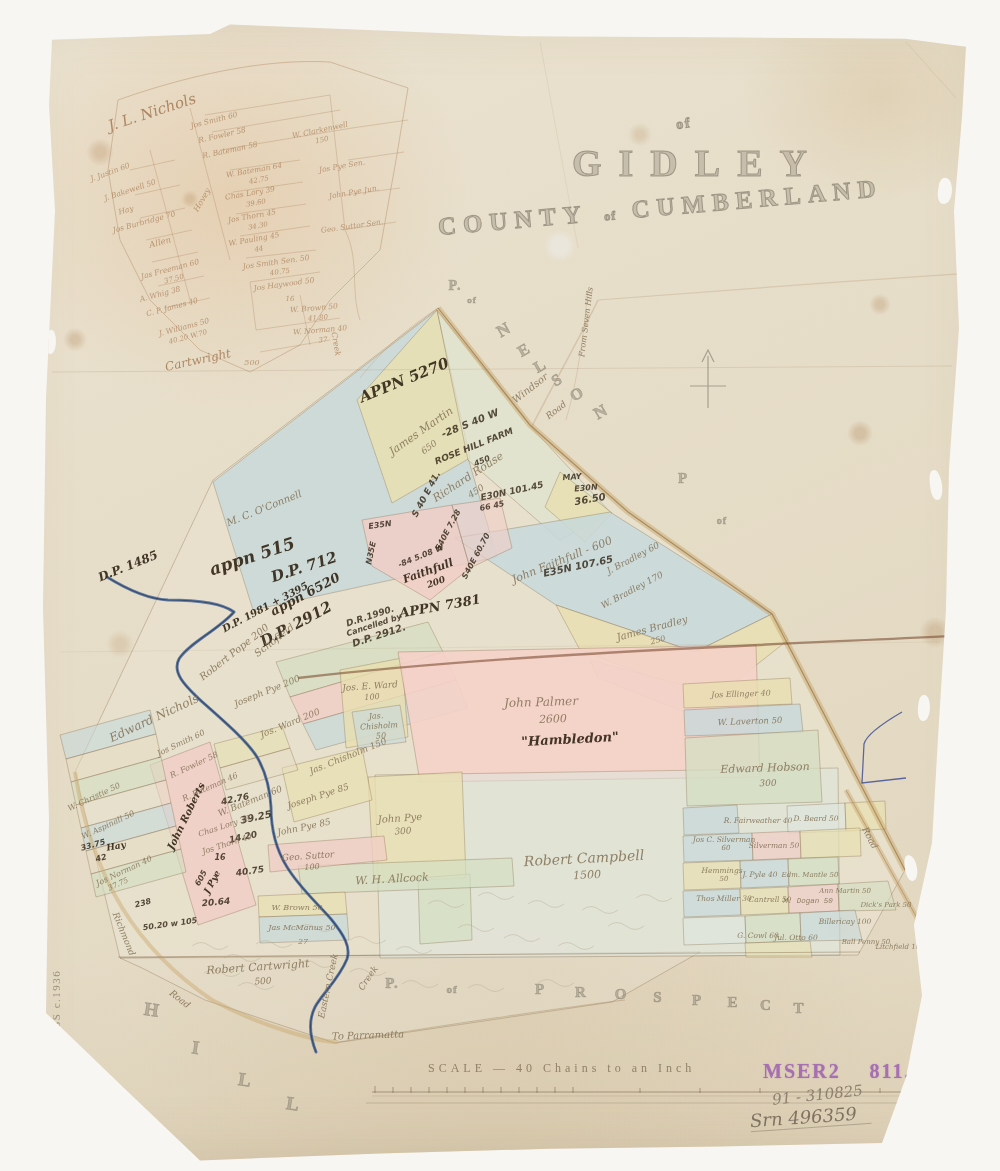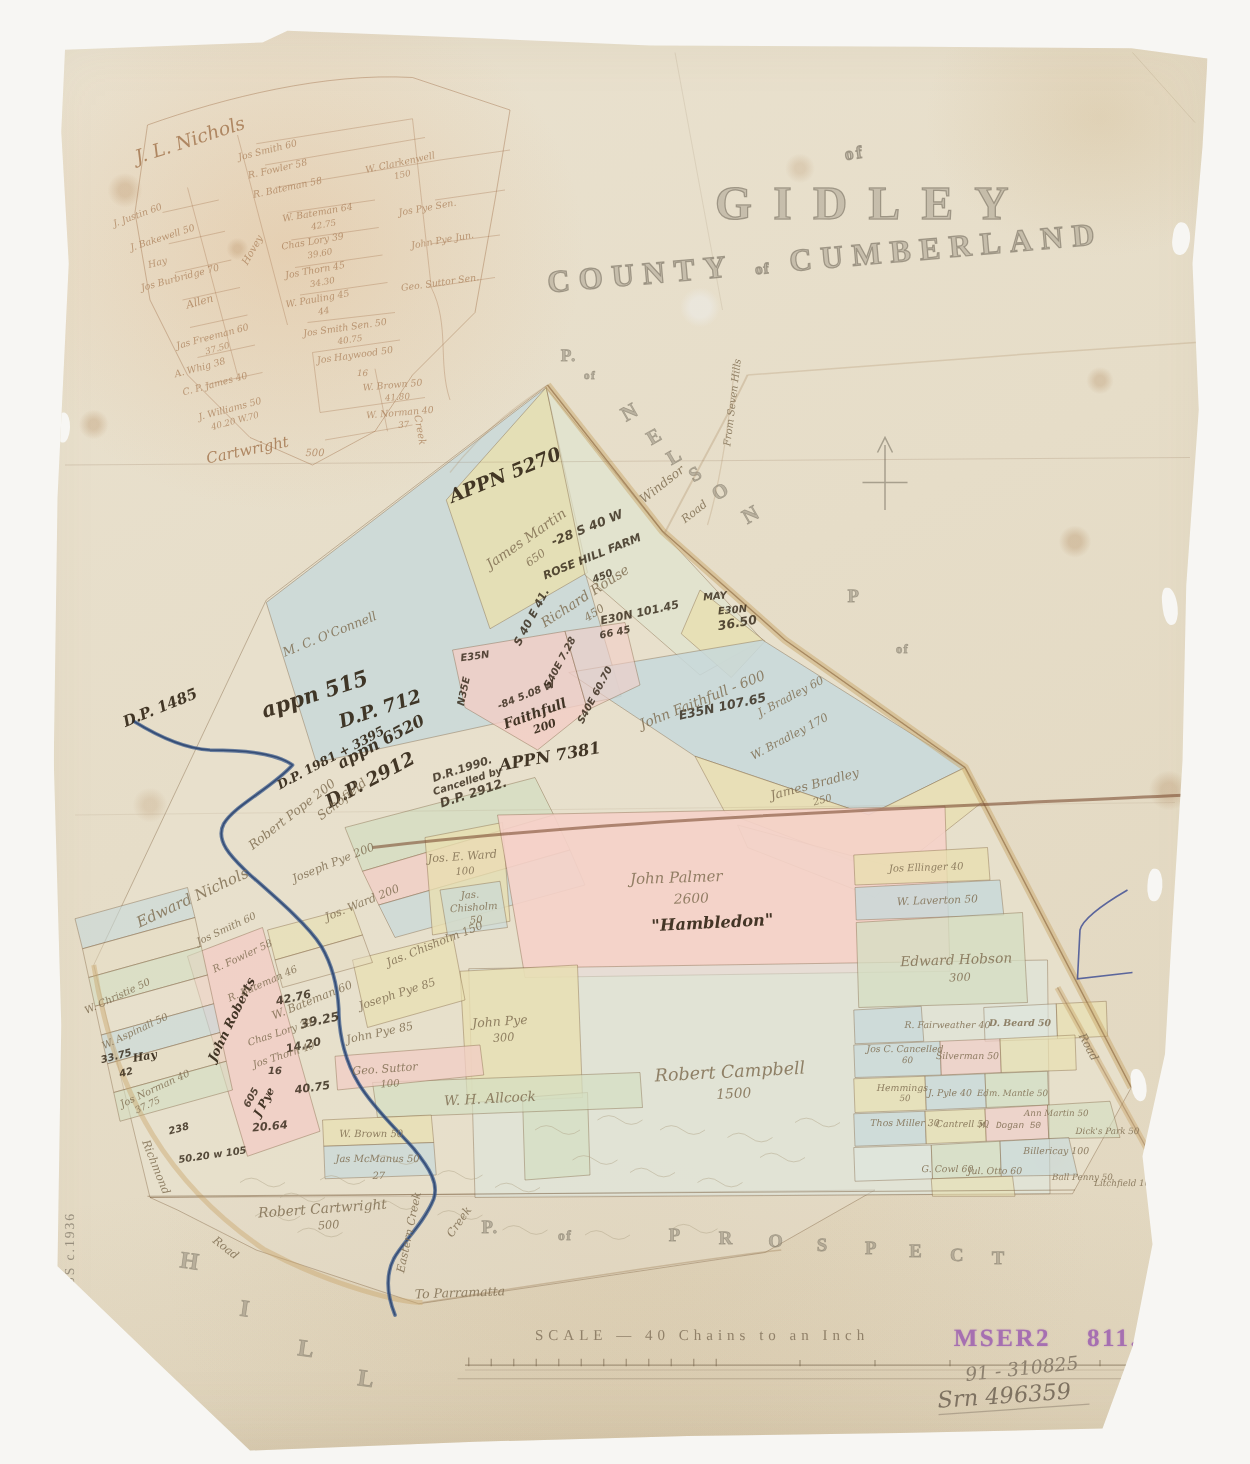--- a/index.html
+++ b/index.html
@@ -275,22 +275,22 @@
         <span class="lb pencil" style="left: 328px; top: 986px; font-size: 9px; transform: translate(-50%, -50%) rotate(-78deg);">Eastern Creek</span>
         <span class="lb pencil" style="left: 368px; top: 978px; font-size: 9px; transform: translate(-50%, -50%) rotate(-55deg);">Creek</span>
         <span class="lb pencil" style="left: 124px; top: 934px; font-size: 9px; transform: translate(-50%, -50%) rotate(68deg);">Richmond</span>
         <span class="lb pencil" style="left: 180px; top: 999px; font-size: 9px; transform: translate(-50%, -50%) rotate(38deg);">Road</span>
         <span class="lb pencil" style="left: 870px; top: 838px; font-size: 9px; transform: translate(-50%, -50%) rotate(62deg);">Road</span>
         <span class="lb pencil" style="left: 741px; top: 694px; font-size: 8px; transform: translate(-50%, -50%) rotate(-2deg);">Jos Ellinger 40</span>
         <span class="lb pencil" style="left: 750px; top: 721px; font-size: 8.5px; transform: translate(-50%, -50%) rotate(-2deg);">W. Laverton 50</span>
         <span class="lb pencil" style="left: 765px; top: 768px; font-size: 11px; transform: translate(-50%, -50%) rotate(-2deg);">Edward Hobson</span>
         <span class="lb pencil" style="left: 768px; top: 783px; font-size: 9px; transform: translate(-50%, -50%) rotate(-2deg);">300</span>
         <span class="lb pencil" style="left: 758px; top: 820px; font-size: 7.5px; transform: translate(-50%, -50%) rotate(0deg);">R. Fairweather 40</span>
-        <span class="lb pencil" style="left: 816px; top: 818px; font-size: 7.5px; transform: translate(-50%, -50%) rotate(0deg); font-weight: bold;">D. Beard 50</span>
-        <span class="lb pencil" style="left: 724px; top: 839px; font-size: 7.5px; transform: translate(-50%, -50%) rotate(0deg);">Jos C. Cancelled</span>
+        <span class="lb pencil" style="left: 816px; top: 818px; font-size: 7.5px; transform: translate(-50%, -50%) rotate(0deg);">D. Beard 50</span>
+        <span class="lb pencil" style="left: 724px; top: 839px; font-size: 7.5px; transform: translate(-50%, -50%) rotate(0deg);">Jos C. Silverman</span>
         <span class="lb pencil" style="left: 726px; top: 848px; font-size: 7px; transform: translate(-50%, -50%) rotate(0deg);">60</span>
         <span class="lb pencil" style="left: 774px; top: 845px; font-size: 7.5px; transform: translate(-50%, -50%) rotate(0deg);">Silverman 50</span>
         <span class="lb pencil" style="left: 845px; top: 843px; font-size: 7px; transform: translate(-50%, -50%) rotate(0deg); margin-top: 48px;">Ann Martin 50</span>
         <span class="lb pencil" style="left: 722px; top: 870px; font-size: 7.5px; transform: translate(-50%, -50%) rotate(0deg);">Hemmings</span>
         <span class="lb pencil" style="left: 724px; top: 879px; font-size: 7px; transform: translate(-50%, -50%) rotate(0deg);">50</span>
         <span class="lb pencil" style="left: 760px; top: 874px; font-size: 7.5px; transform: translate(-50%, -50%) rotate(0deg);">J. Pyle 40</span>
         <span class="lb pencil" style="left: 810px; top: 875px; font-size: 7px; transform: translate(-50%, -50%) rotate(0deg);">Edm. Mantle 50</span>
         <span class="lb pencil" style="left: 724px; top: 898px; font-size: 7.5px; transform: translate(-50%, -50%) rotate(0deg);">Thos Miller 30</span>
         <span class="lb pencil" style="left: 770px; top: 899px; font-size: 7.5px; transform: translate(-50%, -50%) rotate(0deg);">Cantrell 50</span>
         <span class="lb pencil" style="left: 808px; top: 901px; font-size: 7.5px; transform: translate(-50%, -50%) rotate(0deg); font-family: Liberation Mono, monospace;">M. Dogan 50</span>

